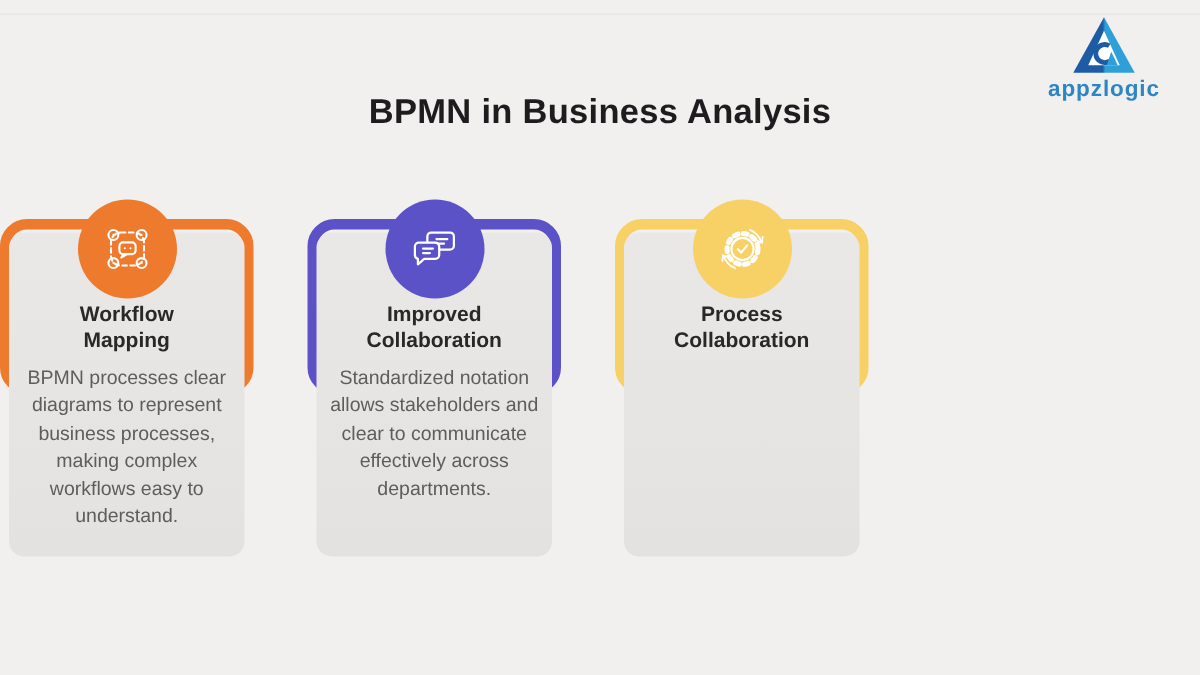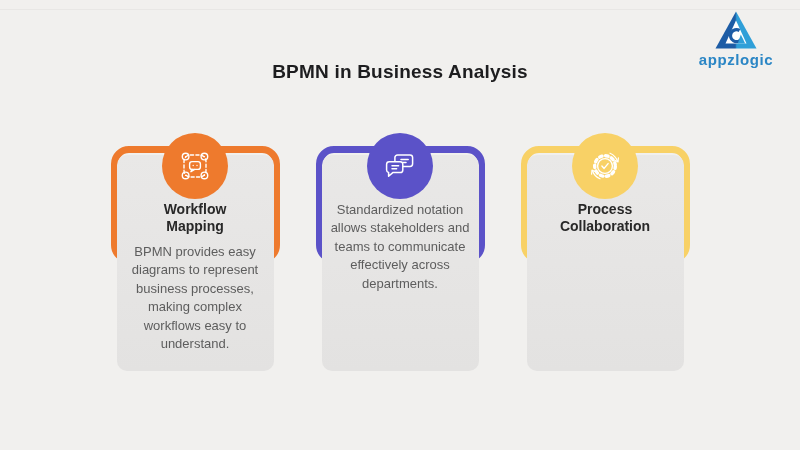--- a/index.html
+++ b/index.html
@@ -21,28 +21,28 @@
   #lgrad stop:first-child { stop-color: var(--logo-dark, #1d5ca5); }
   #lgrad stop:last-child  { stop-color: var(--logo-light, #2f9fd8); }
   .logo-text {
     font-size: 15px; font-weight: bold; letter-spacing: 0.6px;
     color: var(--logo-text, #2b86c5); margin-top: 1px;
   }
 
   
   .title {
     position: absolute; top: 61px; left: 0; right: 0; margin: 0;
-    text-align: center; font-size: 19px; font-weight: bold;
+    text-align: center; font-size: 23px; font-weight: bold;
     color: #1d1d1f; letter-spacing: 0.2px;
   }
 
   
   .cards {
     position: absolute; top: 133px; left: 0; right: 0;
-    display: flex; justify-content: center; gap: 36px;
+    display: flex; gap: 36px;
   }
   .card { position: relative; width: 169px; height: 240px; }
   .frame {
     position: absolute; top: 13px; left: 0; width: 169px; height: 117px;
     border: 7px solid var(--accent, #999); border-radius: 18px;
   }
   .panel {
     position: absolute; top: 22px; left: 6px; width: 157px; height: 216px;
     background: linear-gradient(180deg, #e9e8e7 0%, #e3e2e1 100%);
     border-radius: 10px; padding: 46px 8px 0; text-align: center;
@@ -80,21 +80,21 @@
 </div>
 
 <h1 class="title">BPMN in Business Analysis</h1>
 
 <div class="cards">
 
   <div class="card" style="--accent: #ee7a2d;">
     <div class="frame"></div>
     <div class="panel">
       <h3 class="card-heading">Workflow Mapping</h3>
-      <p class="card-body">BPMN provides easy diagrams to represent business processes, making complex workflows easy to understand.</p>
+      <p class="card-body">BPMN processes clear diagrams to represent business processes, making complex workflows easy to understand.</p>
     </div>
     <div class="badge">
       <svg width="38" height="38" viewBox="0 0 38 38" fill="none" stroke="#ffffff" stroke-width="1.4" stroke-linecap="round" stroke-linejoin="round">
         <rect x="8" y="8" width="22" height="22" rx="6.5" stroke-dasharray="3.1 2.3"></rect>
         <circle cx="9.6" cy="9.6" r="3.3"></circle>
         <circle cx="28.4" cy="9.6" r="3.3"></circle>
         <circle cx="9.6" cy="28.4" r="3.3"></circle>
         <circle cx="28.4" cy="28.4" r="3.3"></circle>
         <circle cx="9.6" cy="9.6" r="0.7" fill="#ffffff" stroke="none"></circle>
         <circle cx="28.4" cy="9.6" r="0.7" fill="#ffffff" stroke="none"></circle>
@@ -104,21 +104,22 @@
         <circle cx="17.2" cy="18.5" r="0.7" fill="#ffffff" stroke="none"></circle>
         <circle cx="21" cy="18.5" r="0.7" fill="#ffffff" stroke="none"></circle>
         <path d="M16.2 22.4 L14.9 24.7 L18.3 22.6"></path>
       </svg>
     </div>
   </div>
 
   <div class="card" style="--accent: #5b52c8;">
     <div class="frame"></div>
     <div class="panel">
-      <p class="card-body">Standardized notation allows stakeholders and teams to communicate effectively across departments.</p>
+      <h3 class="card-heading">Improved Collaboration</h3>
+      <p class="card-body">Standardized notation allows stakeholders and clear to communicate effectively across departments.</p>
     </div>
     <div class="badge">
       <svg width="40" height="38" viewBox="0 0 40 38" fill="none" stroke="#ffffff" stroke-width="1.5" stroke-linecap="round" stroke-linejoin="round">
         <path d="M17.5 8 h12.5 a2.6 2.6 0 0 1 2.6 2.6 v6.2 a2.6 2.6 0 0 1 -2.6 2.6 h-8.5 l-3.6 3.1 v-3.1 h-0.4 a2.6 2.6 0 0 1 -2.6 -2.6 v-6.2 a2.6 2.6 0 0 1 2.6 -2.6 Z"></path>
         <path d="M21 12.4 h7.2"></path>
         <path d="M21 15.4 h5"></path>
         <path class="fill-accent" d="M9.2 14.8 h11 a2.6 2.6 0 0 1 2.6 2.6 v5.6 a2.6 2.6 0 0 1 -2.6 2.6 h-7.4 l-4.2 3.6 v-3.7 a2.6 2.6 0 0 1 -2 -2.5 v-5.6 a2.6 2.6 0 0 1 2.6 -2.6 Z"></path>
         <path d="M12 18.7 h6.6"></path>
         <path d="M12 21.7 h4.6"></path>
       </svg>

